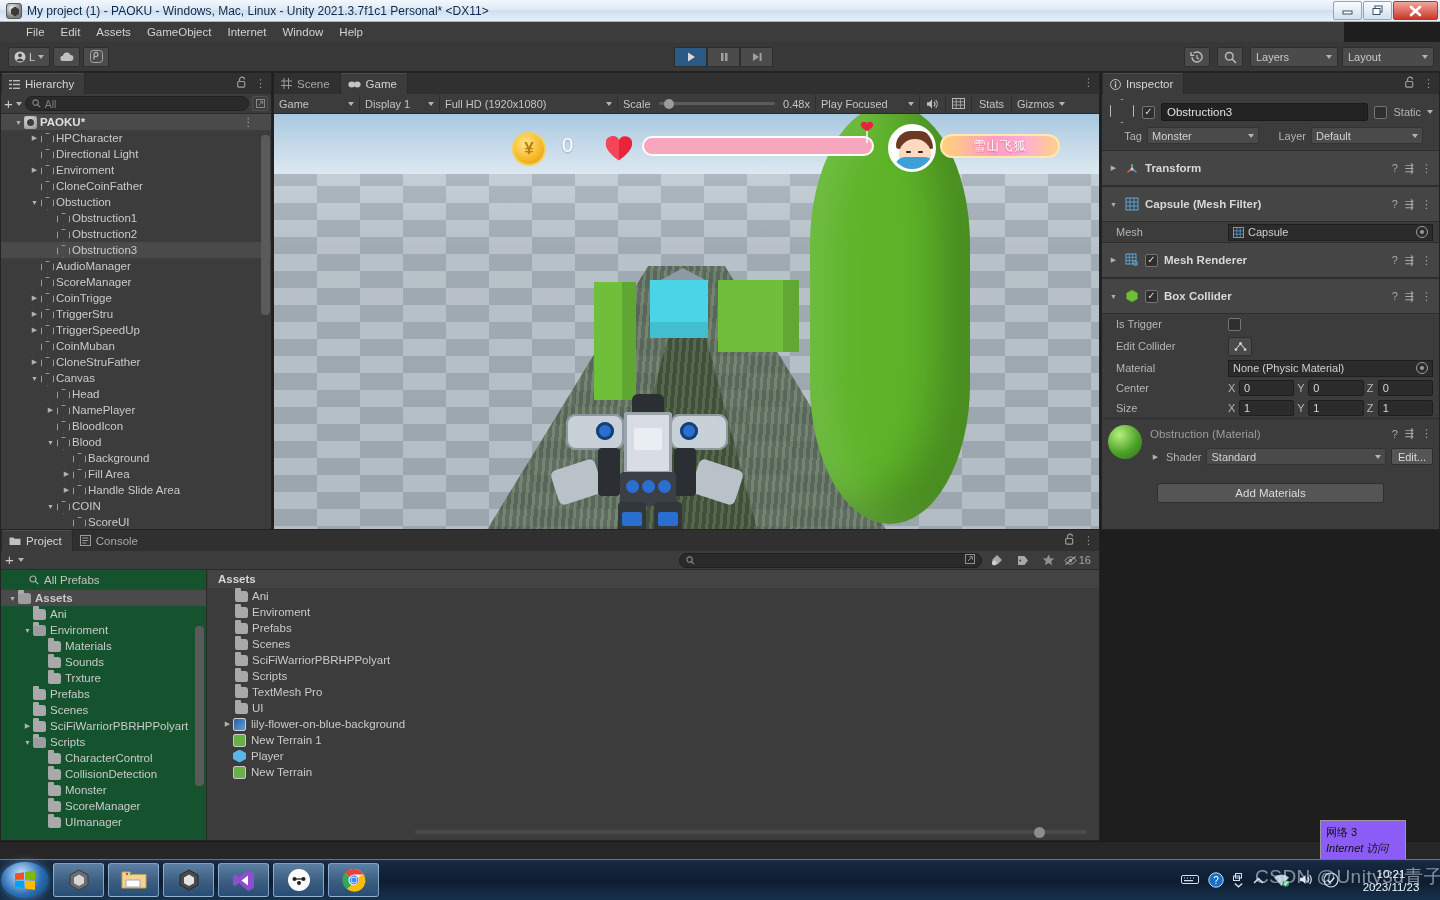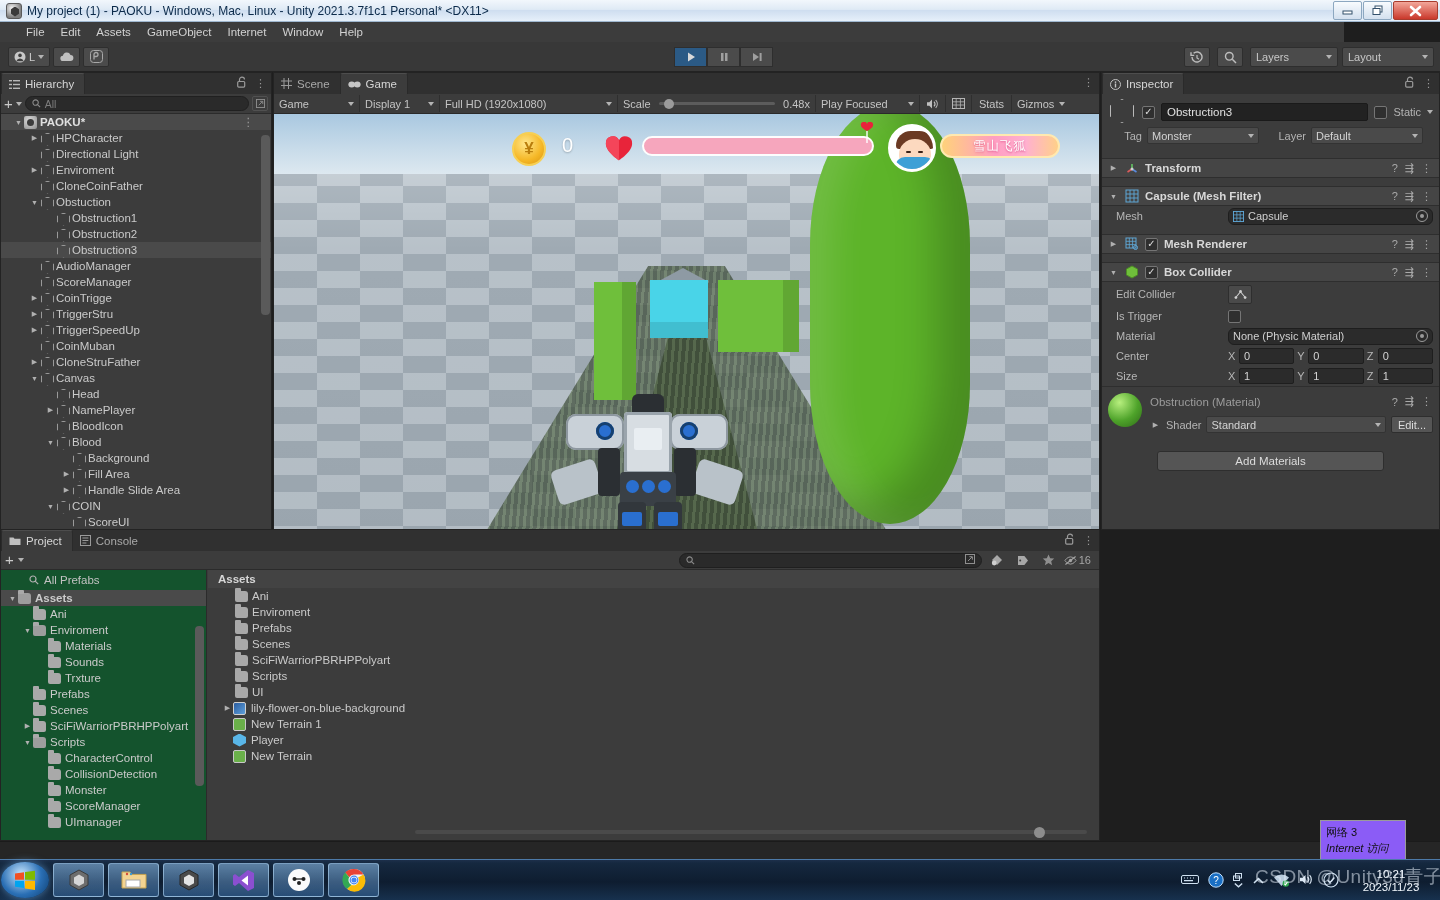--- a/index.html
+++ b/index.html
@@ -160,27 +160,27 @@
   .insp-cube:before{content:"";position:absolute;left:2px;top:1px;width:22px;height:22px;
     border:1.5px solid #b9b9b9;clip-path:polygon(50% 0,100% 27%,100% 73%,50% 100%,0 73%,0 27%);}
   .cb{width:13px;height:13px;border:1px solid #757575;background:#2f2f2f;border-radius:2px;flex:none;
     display:flex;align-items:center;justify-content:center;color:#ddd;font-size:10px;line-height:1;}
   .namefield{flex:1;height:18px;background:#222;border:1px solid #1a1a1a;border-radius:2px;
     padding:0 5px;display:flex;align-items:center;color:#e0e0e0;font-size:11.5px;}
   .insp-tag{display:flex;align-items:center;padding:3px 6px 6px 6px;gap:5px;font-size:11px;}
   .lbl{color:#b4b4b4;}
   .sel-drop{height:17px;background:#4a4a4a;border:1px solid #333;border-radius:2px;display:flex;
     align-items:center;justify-content:space-between;padding:0 4px;color:#d3d3d3;font-size:11px;}
-  .comp-head{height:20px;background:#454545;border-top:1px solid #2e2e2e;border-bottom:1px solid #2e2e2e;
-    display:flex;align-items:center;gap:6px;padding:0 6px;margin-top:8px;}
+  .comp-head{height:36px;background:#454545;border-top:1px solid #2e2e2e;border-bottom:1px solid #2e2e2e;
+    display:flex;align-items:center;gap:6px;padding:0 6px;}
   .comp-title{font-weight:bold;color:#d8d8d8;font-size:11.5px;}
   .comp-right{margin-left:auto;display:flex;gap:7px;align-items:center;color:#a9a9a9;font-size:11px;}
   .row{height:20px;display:flex;align-items:center;padding:0 6px 0 14px;font-size:11px;}
   .row .lbl{width:112px;color:#b6b6b6;}
-  .objfield{flex:1;height:17px;background:#2b2b2b;border:1px solid #1e1e1e;border-radius:6px;
+  .objfield{flex:1;height:17px;background:#2b2b2b;border:1px solid #1e1e1e;border-radius:0;
     display:flex;align-items:center;padding:0 4px;gap:4px;color:#cfcfcf;font-size:11px;}
   .objfield .pick{margin-left:auto;width:12px;height:12px;border-radius:50%;border:1.5px solid #9a9a9a;
     display:flex;align-items:center;justify-content:center;}
   .objfield .pick:after{content:"";width:4px;height:4px;border-radius:50%;background:#9a9a9a;}
   .vec{flex:1;display:flex;gap:3px;}
   .vec .ax{display:flex;align-items:center;gap:3px;flex:1;}
   .vec .axl{color:#b6b6b6;width:8px;}
   .numf{flex:1;height:16px;background:#2b2b2b;border:1px solid #1e1e1e;border-radius:2px;
     padding:0 4px;display:flex;align-items:center;color:#d4d4d4;font-size:11px;}
   .matblock{border-top:1px solid #2e2e2e;padding:6px;display:flex;gap:8px;position:relative;}
@@ -796,34 +796,34 @@
         </svg>
       <div class="cb">✓</div>
       <span class="comp-title">Box Collider</span>
       <span class="comp-right">
         <span>?</span>
         <span>⇶</span>
         <span class="dots">⋮</span>
       </span>
     </div>
 
+    <div class="row">
+      <span class="lbl">Is Trigger</span>
+      <div class="cb"></div>
+    </div>
     <div class="row" style="height:24px;">
       <span class="lbl">Edit Collider</span>
       <div class="editcoll">
         <svg width="13" height="11" viewBox="0 0 14 12">
             <path d="M2 9 7 3 12 9" fill="none" stroke="#cfcfcf" stroke-width="1.2"></path>
             <circle cx="2" cy="9.4" r="1.5" fill="#cfcfcf"></circle>
             <circle cx="12" cy="9.4" r="1.5" fill="#cfcfcf"></circle>
             <circle cx="7" cy="2.6" r="1.5" fill="#cfcfcf"></circle>
           </svg>
       </div>
-    </div>
-    <div class="row">
-      <span class="lbl">Is Trigger</span>
-      <div class="cb"></div>
     </div>
     <div class="row">
       <span class="lbl">Material</span>
       <div class="objfield">
         <span>None (Physic Material)</span>
         <span class="pick"></span>
       </div>
     </div>
     <div class="row">
       <span class="lbl">Center</span>
@@ -1091,20 +1091,25 @@
           <span>SciFiWarriorPBRHPPolyart</span>
         </div>
         <div class="arow">
           <span class="tri"></span>
           <span class="folder" style="margin-left: 2px;"></span>
           <span>Scripts</span>
         </div>
         <div class="arow">
           <span class="tri"></span>
           <span class="folder" style="margin-left: 2px;"></span>
+          <span>TextMesh Pro</span>
+        </div>
+        <div class="arow">
+          <span class="tri"></span>
+          <span class="folder" style="margin-left: 2px;"></span>
           <span>UI</span>
         </div>
         <div class="arow">
           <span class="tri">▶</span>
           <span class="icosmall pic-ico"></span>
           <span>lily-flower-on-blue-background</span>
         </div>
         <div class="arow">
           <span class="tri"></span>
           <span class="icosmall ter-ico"></span>

